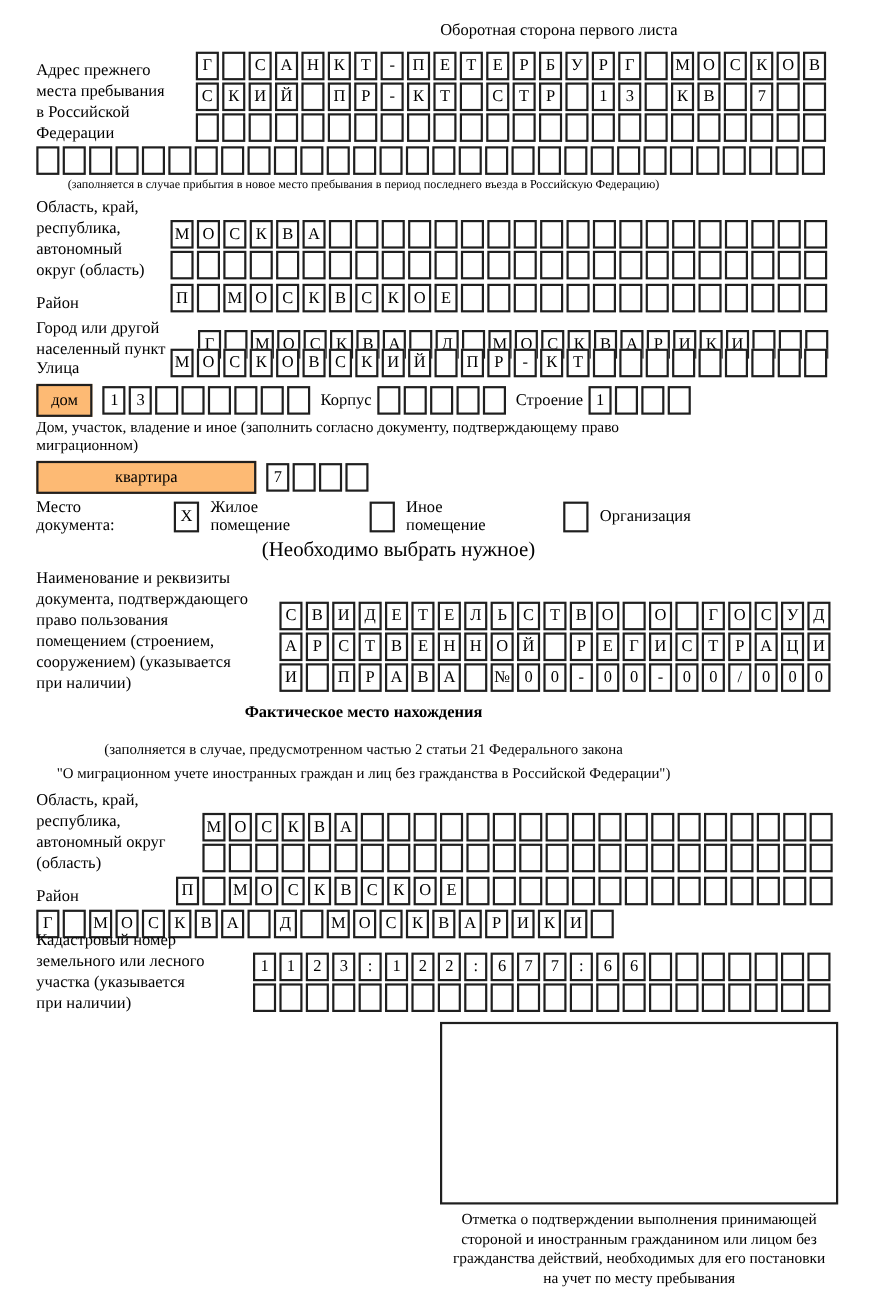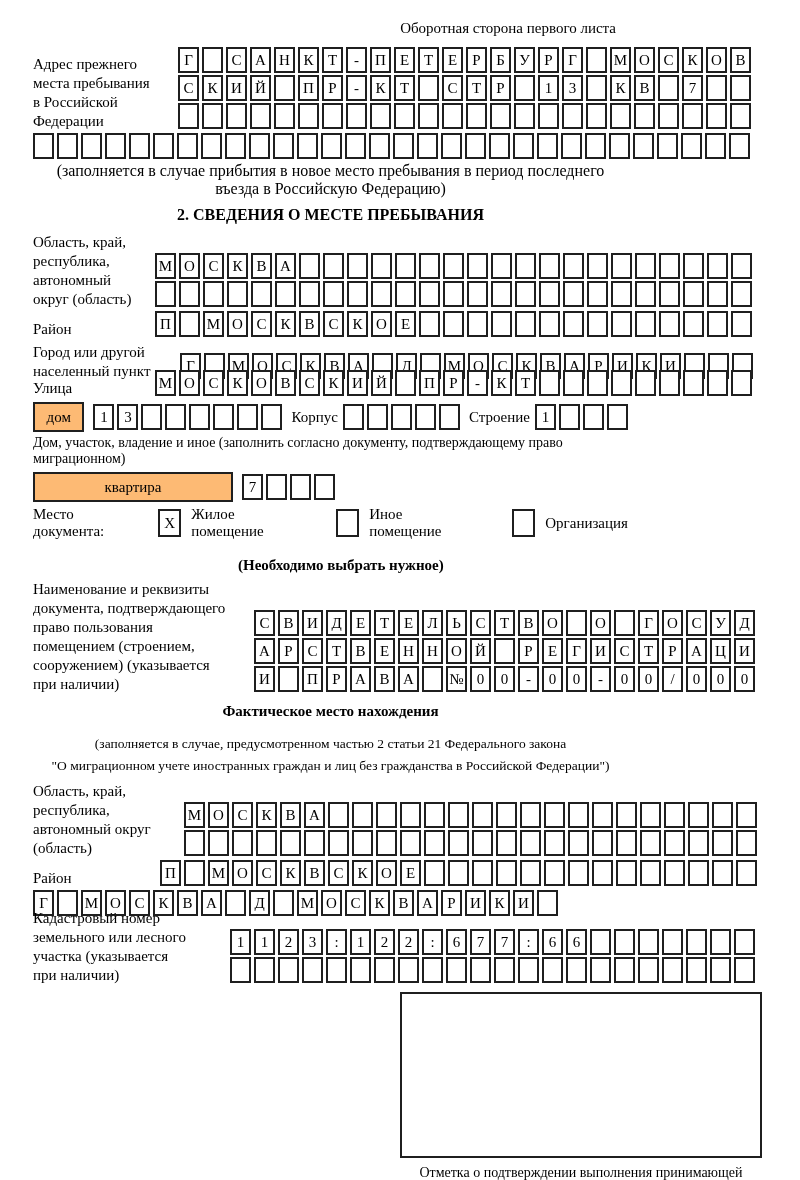--- a/index.html
+++ b/index.html
@@ -22,21 +22,21 @@
   .w200 { width:200px; } .w197 { width:197px; }
 
   .gridcol { flex:0 0 auto; }
   .cells { display:flex; gap:3px; margin-bottom:2px; }
   .cell {
     flex:0 0 21px; width:21px; height:26px; border:2px solid #1f1f1f;
     display:flex; align-items:center; justify-content:center;
     font-size:15px; line-height:1; background:#fff;
   }
 
-  .note { font-size:16px; text-align:center; margin:3px 0 4px; }
+  .note { font-size:11px; text-align:center; margin:3px 0 4px; }
   .note-left { font-size:14px; margin:3px 0 5px; }
 
   .section-heading { text-align:center; font-weight:bold; font-size:16px; margin:8px 0 7px; }
   .sub-heading { text-align:center; font-weight:bold; font-size:15px; margin:9px 0 13px; }
 
   .pull-up { margin-bottom:-11px; }
 
   .houserow { display:flex; align-items:center; margin-top:4px; }
   .houserow .cells { margin-bottom:0; }
   .widebox {
@@ -47,21 +47,21 @@
   .wb200 { width:200px; margin-right:9px; }
   .inline-label { font-size:15px; margin:0 5px 0 9px; }
 
   .stayrow { display:flex; align-items:center; margin-top:4px; font-size:15px; }
   .checkbox {
     width:24px; height:28px; border:2px solid #1f1f1f; display:flex;
     align-items:center; justify-content:center; font-size:15px; background:#fff;
   }
   .stayrow .opt-label { margin-left:10px; }
   .g12 { margin-left:12px; } .g28 { margin-left:28px; } .g36 { margin-left:36px; }
-  .stay-note { font-size:15px; margin:17px 0 4px 205px; width:fit-content;font-weight:bold; }
+  .stay-note { font-size:19px; margin:2px 0 4px 205px; width:fit-content; }
 
   .fact-note { font-size:13.5px; text-align:center; line-height:22px; margin-bottom:3px; white-space:pre-line; }
 
   .cad-grid { padding-top:20px; }
 
   .stamp-wrap { margin-left:367px; margin-top:7px; width:362px; }
   .stamp-box { width:362px; height:166px; border:2px solid #1f1f1f; background:#fff; }
   .stamp-caption {
     width:430px; margin-left:-34px; margin-top:6px; text-align:center;
     font-size:14px; line-height:17.5px; white-space:pre-line;
@@ -187,21 +187,20 @@
       <div class="cell"></div>
       <div class="cell"></div>
       <div class="cell"></div>
       <div class="cell"></div>
       <div class="cell"></div>
       <div class="cell"></div>
       <div class="cell"></div>
     </div>
   <div class="note">(заполняется в случае прибытия в новое место пребывания в период последнего въезда в Российскую Федерацию)</div>
 
-  <div class="section-heading">2. СВЕДЕНИЯ О МЕСТЕ ПРЕБЫВАНИЯ</div>
 
   <div class="frow">
     <div class="label w122">Область, край,
 республика,
 автономный
 округ (область)</div>
     <div class="gridcol">
       <div class="cells">
           <div class="cell">М</div>
           <div class="cell">О</div>

